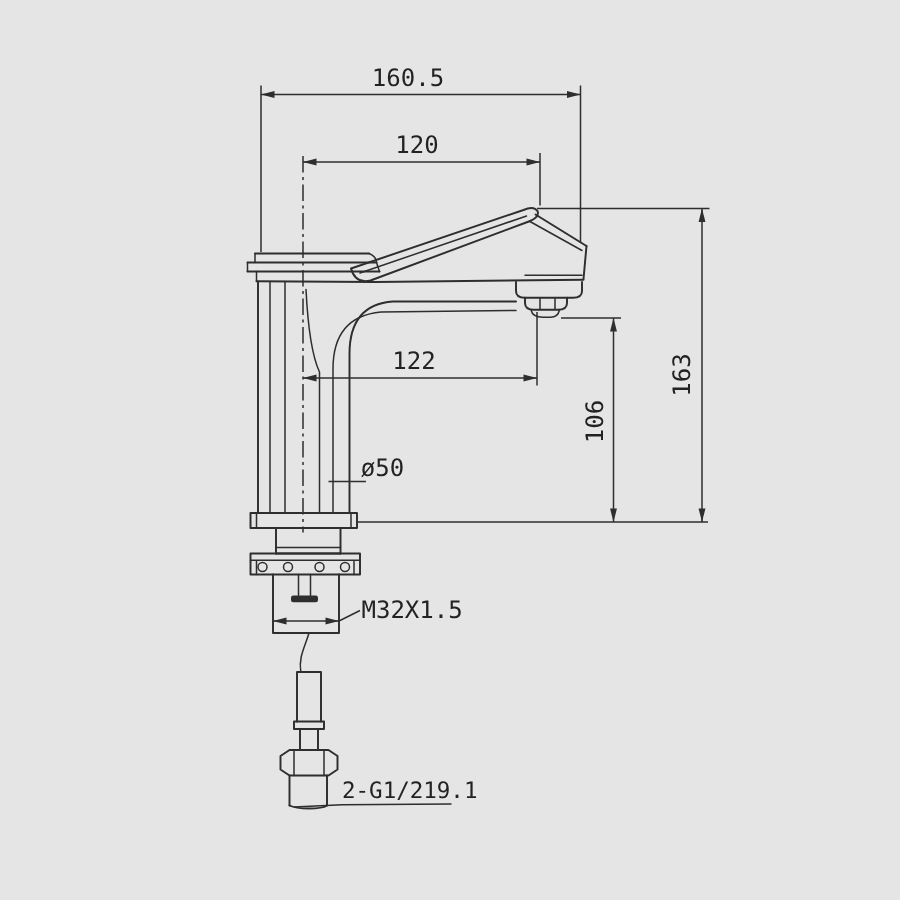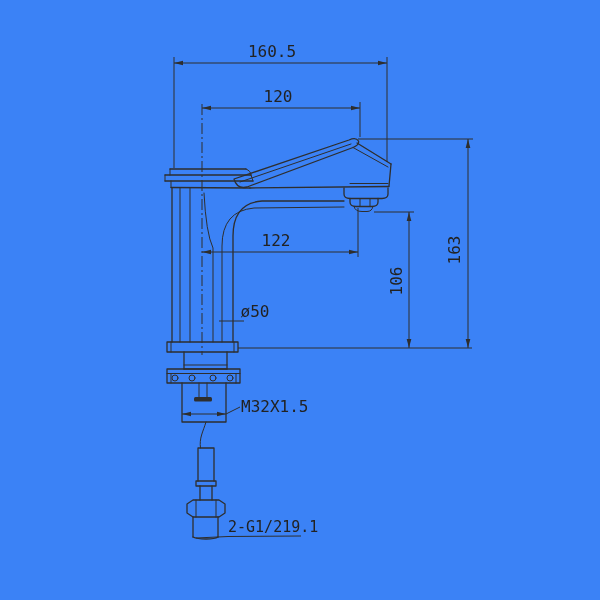--- a/index.html
+++ b/index.html
@@ -2,21 +2,21 @@
 <html><head>
 <meta charset="utf-8">
 <style>
   html,body{
     margin:0;padding:0;
     width:600px;height:600px;
     background:#ffffff;
     font-family:"DejaVu Sans Mono","Liberation Mono",monospace;
   }
   .sheet{
-    position:relative;width:600px;height:600px;background:#3b82f6;overflow:hidden;text-align:right;
+    position:relative;width:600px;height:600px;background:#e5e5e5;overflow:hidden;text-align:right;
   }
   svg{display:block}
   .part{stroke:#2e2e2e;stroke-width:1.3;fill:none;stroke-linecap:round;stroke-linejoin:round}
   .part-thin{stroke:#2e2e2e;stroke-width:1;fill:none;stroke-linecap:round}
   .dim{stroke:#2e2e2e;stroke-width:1;fill:none}
   .cl{stroke:#2e2e2e;stroke-width:1;fill:none;stroke-dasharray:11 3 2 3}
   .arr{fill:#2e2e2e;stroke:none}
   .dimtext{fill:#222222;font-size:16px;font-family:"DejaVu Sans Mono","Liberation Mono",monospace;}
   .dimtext-sm{fill:#222222;font-size:15px;font-family:"DejaVu Sans Mono","Liberation Mono",monospace;}
 </style>

